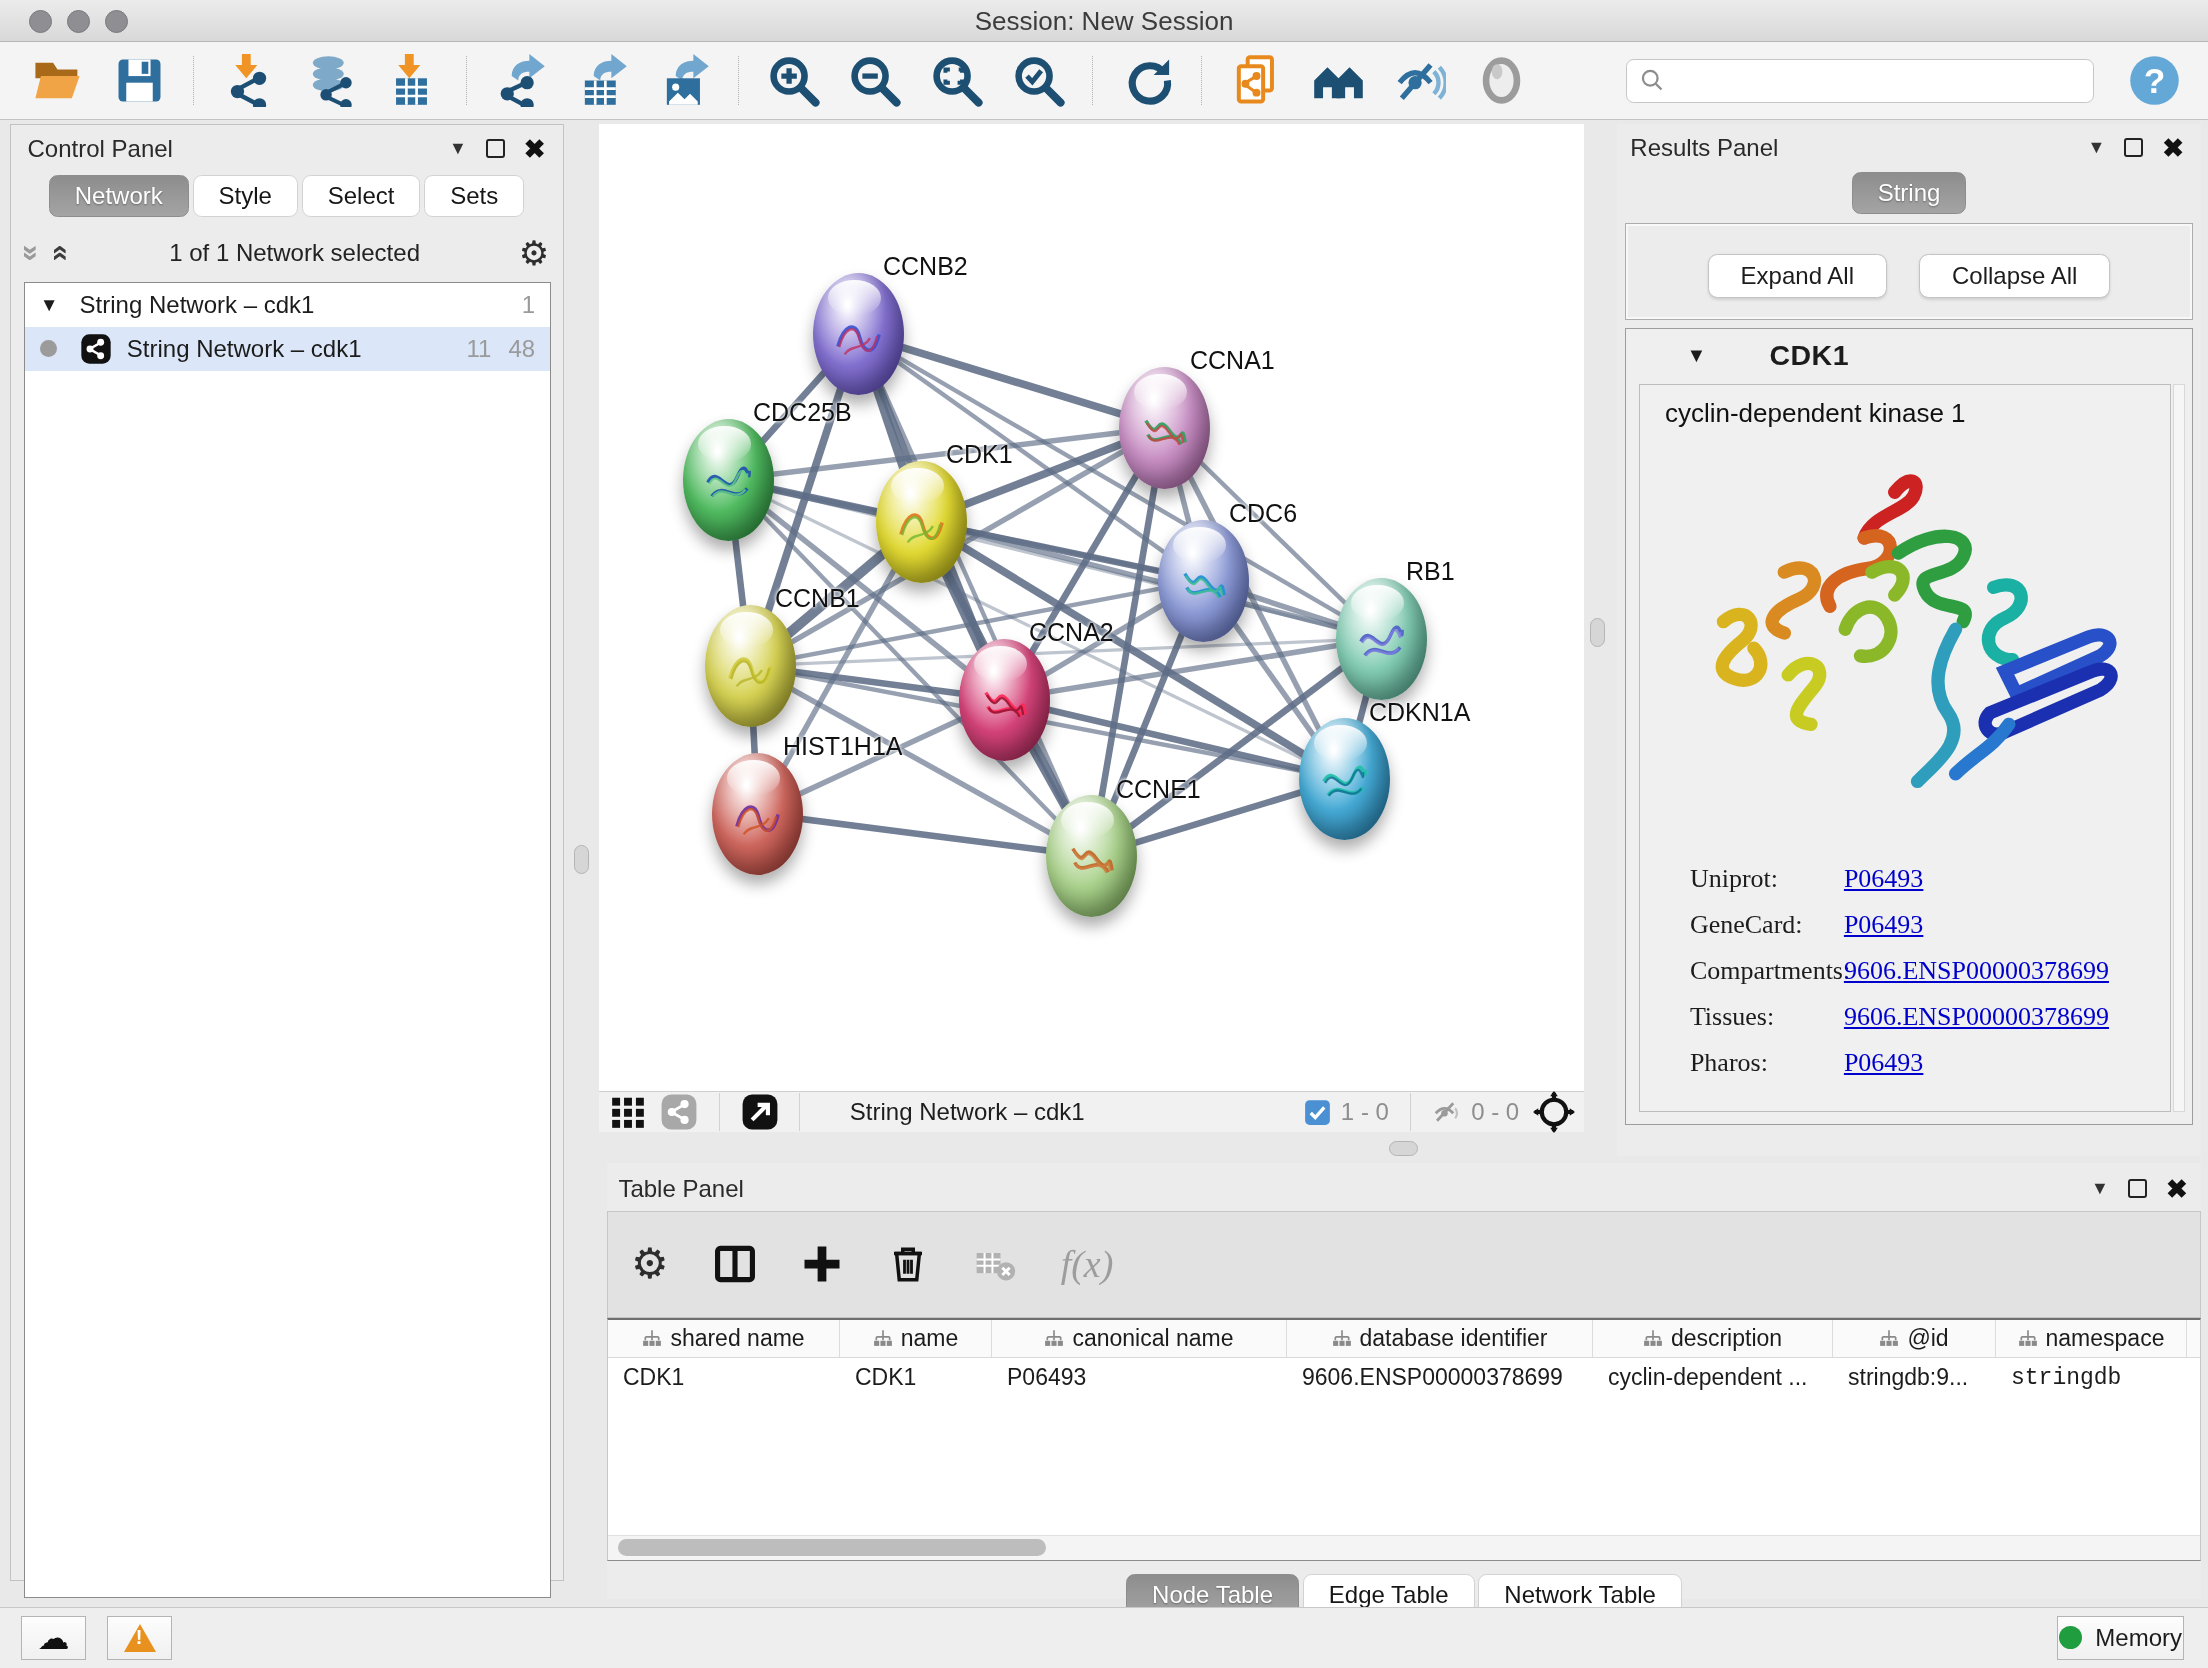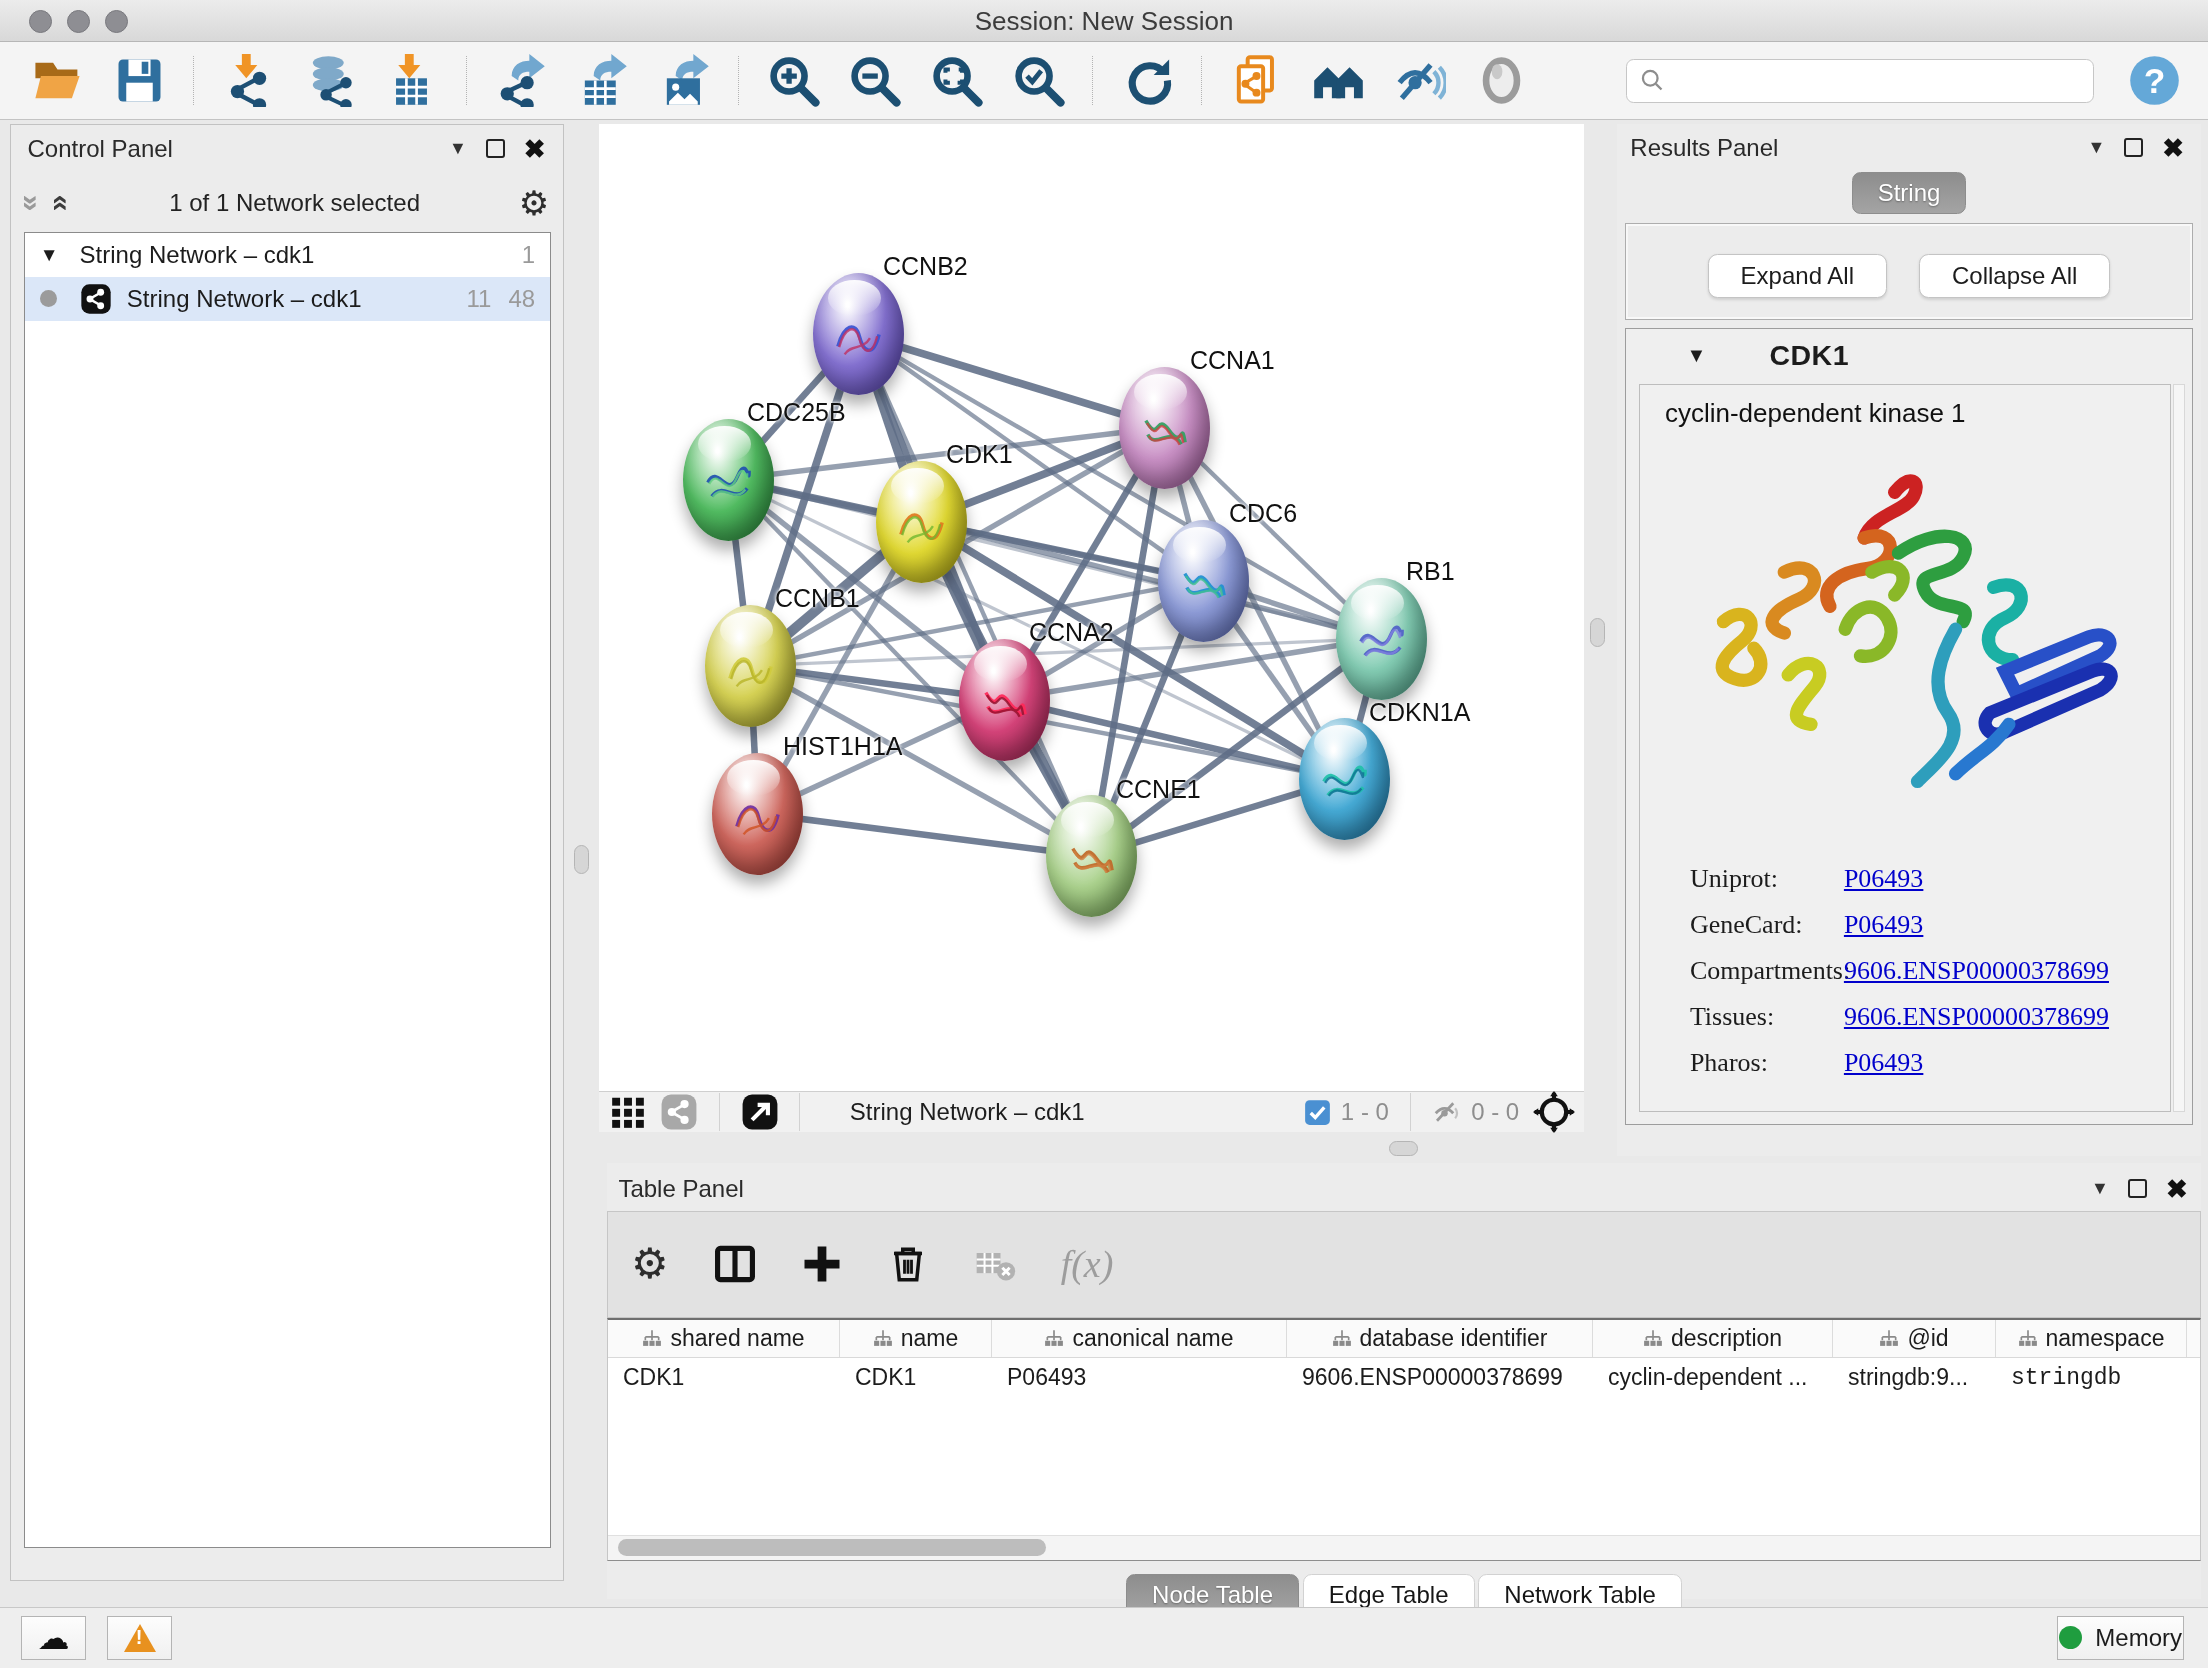--- a/index.html
+++ b/index.html
@@ -259,20 +259,26 @@
 
 <div class="abs panel control-panel">
   <div class="phead" style="padding:5.7px 17px 0 17px">
     <span>Control Panel</span>
     <span class="pctl">
       <span class="tri">▼</span>
       <span class="sq"></span>
       <span class="xx">✖</span>
     </span>
   </div>
+  <div class="tabs" style="margin-top:7.6px" id="cp-tabs">
+      <div class="tab active">Network</div>
+      <div class="tab">Style</div>
+      <div class="tab">Select</div>
+      <div class="tab">Sets</div>
+    </div>
   <div class="cp-sub">
     <span class="chev" style="color:#9a9a9a">»</span>
     <span class="chev" style="color:#3c3c3c;margin-left:13.3px">«</span>
     <span class="cp-status">1 of 1 Network selected</span>
     <span class="gear">⚙</span>
   </div>
   <div class="treebox">
     <div class="trow">
       <span style="font-size:19px;margin-right:21px">▼</span>
       <span>String Network – cdk1</span>
@@ -365,21 +371,21 @@
         </svg>
       </div>
       <div class="nlabel" style="left: 591px; top: 222px;">CCNA1</div>
       <div class="node" style="left: 84px; top: 295px; background: radial-gradient(at 38% 26%, rgb(255, 255, 255) 2%, rgb(82, 189, 98) 48%, rgb(28, 110, 44) 100%);">
         <div class="gloss"></div>
         <svg width="57" height="63" viewBox="0 0 58 60" style="position:absolute;left:17px;top:32px">
           <path d="M8 30C18 10 28 48 38 24S50 36 50 18M12 44C24 28 36 52 48 36" stroke="#2050b0" stroke-width="3.5" fill="none" stroke-opacity=".92"></path>
           <path d="M8 30C18 10 28 48 38 24S50 36 50 18M12 44C24 28 36 52 48 36" stroke="#60d080" stroke-width="2.6" fill="none" stroke-opacity=".8" transform="translate(2,4) scale(.92)"></path>
         </svg>
       </div>
-      <div class="nlabel" style="left: 148px; top: 274px;">CDC25B</div>
+      <div class="nlabel" style="left: 154px; top: 274px;">CDC25B</div>
       <div class="node" style="left: 277px; top: 337px; background: radial-gradient(at 38% 26%, rgb(255, 255, 255) 2%, rgb(226, 218, 51) 48%, rgb(143, 136, 12) 100%);">
         <div class="gloss"></div>
         <svg width="57" height="63" viewBox="0 0 58 60" style="position:absolute;left:17px;top:32px">
           <path d="M8 40C14 18 26 14 30 30S44 52 50 28" stroke="#e07820" stroke-width="3.5" fill="none" stroke-opacity=".92"></path>
           <path d="M8 40C14 18 26 14 30 30S44 52 50 28M14 48C22 36 34 44 42 30" stroke="#70b830" stroke-width="2.6" fill="none" stroke-opacity=".8" transform="translate(2,4) scale(.92)"></path>
         </svg>
       </div>
       <div class="nlabel" style="left: 347px; top: 316px;">CDK1</div>
       <div class="node" style="left: 559px; top: 396px; background: radial-gradient(at 38% 26%, rgb(255, 255, 255) 2%, rgb(142, 156, 216) 48%, rgb(70, 84, 154) 100%);">
         <div class="gloss"></div>

